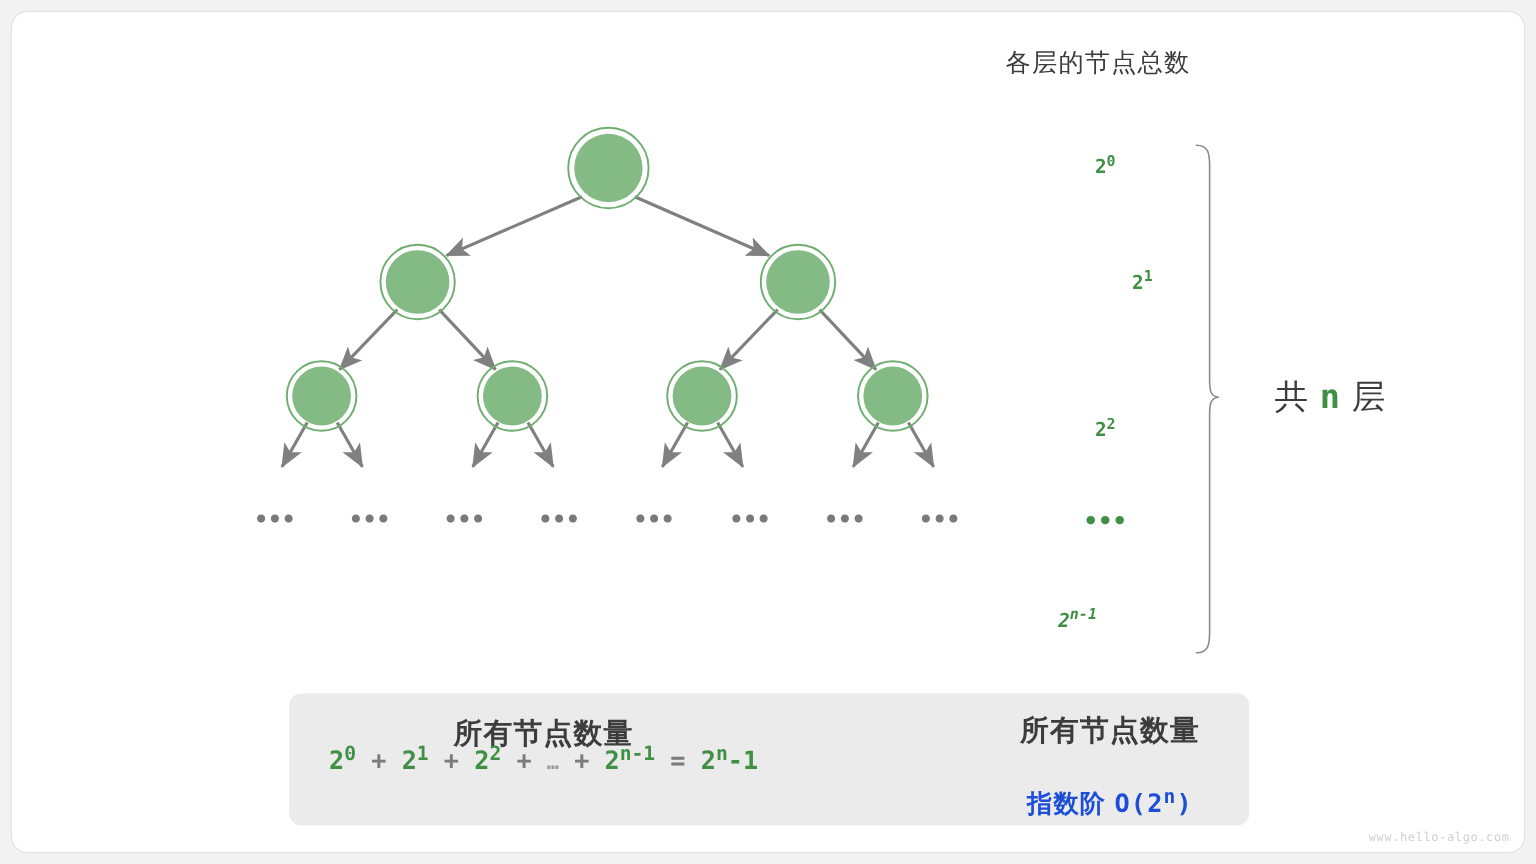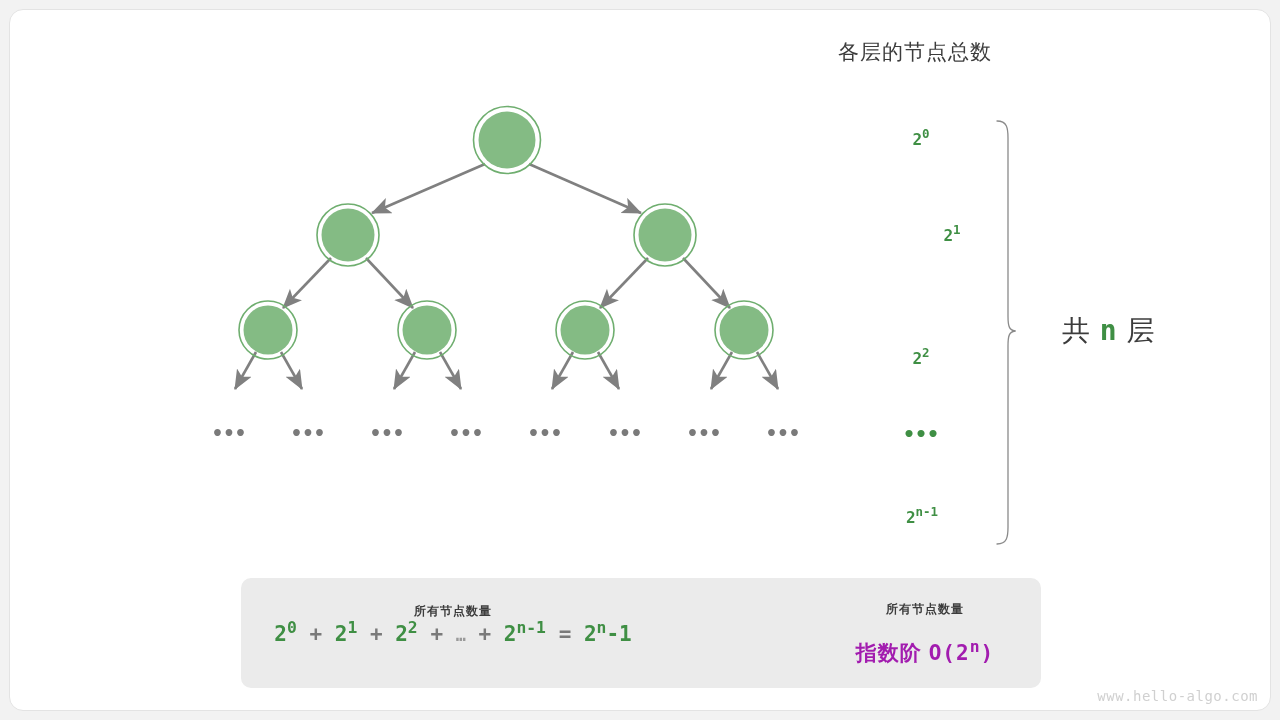--- a/index.html
+++ b/index.html
@@ -92,21 +92,21 @@
     position: absolute;
     left: 241px;
     top: 578px;
     width: 800px;
     height: 110px;
     background: #ebebeb;
     border-radius: 10px;
   }
   .fb-heading {
     position: absolute;
-    font-size: 12px;
+    font-size: 24px;
     font-weight: bold;
     color: #3c3c3c;
     white-space: nowrap;
     transform: translate(-50%, -50%);
     letter-spacing: 1px;
   }
   .fb-formula {
     position: absolute;
     font-family: "DejaVu Sans Mono", "Liberation Mono", monospace;
     font-weight: bold;
@@ -119,39 +119,40 @@
   .fb-formula .ell { color: #9a9a9a; font-size: 0.8em; }
   .fb-formula sup {
     font-size: 0.78em;
     vertical-align: super;
     line-height: 0;
   }
   .fb-result {
     position: absolute;
     font-size: 21px;
     font-weight: bold;
-    color: #a21caf;
-    white-space: nowrap;
-    transform: translate(-50%, -50%);
-    letter-spacing: 1px;
+    color: #1d4ed8;
+    white-space: nowrap;
+    transform: translate(-50%, -50%);
+    letter-spacing: 1px;
+    margin-top: 17px;
   }
   .fb-result .mono {
     font-family: "DejaVu Sans Mono", "Liberation Mono", monospace;
   }
   .fb-result sup {
     font-size: 0.78em;
     vertical-align: super;
     line-height: 0;
   }
   #watermark {
     position: absolute;
     right: 22px;
     bottom: 16px;
     font-family: "DejaVu Sans Mono", "Liberation Mono", monospace;
-    font-size: 14px;
+    font-size: 10px;
     color: #d0d0d0;
     letter-spacing: 0.5px;
   }
 </style>
 </head>
 <body>
 
 <div id="page">
   <div id="card"></div>
 
@@ -240,21 +241,21 @@
   <div class="pow-label" style="left:921px; top:139px;">
     <span>2</span><sup>0</sup>
   </div>
   <div class="pow-label" style="left:952px; top:235px;">
     <span>2</span><sup>1</sup>
   </div>
   <div class="pow-label" style="left:921px; top:330px;margin-top:28px;">
     <span>2</span><sup>2</sup>
   </div>
   <div class="dots-label" style="left:921px; top:434px;">•••</div>
-  <div class="pow-label" style="left:922px; top:517px;">
+  <div class="pow-label" style="left:898px; top:517px;font-style:italic;">
     <span>2</span><sup>n-1</sup>
   </div>
 
   <div class="levels-label" style="left:1062px; top:331px;">
     <span>共</span>
     <span class="nvar">n</span>
     <span>层</span>
   </div>
 
   <div id="formula-box"></div>

